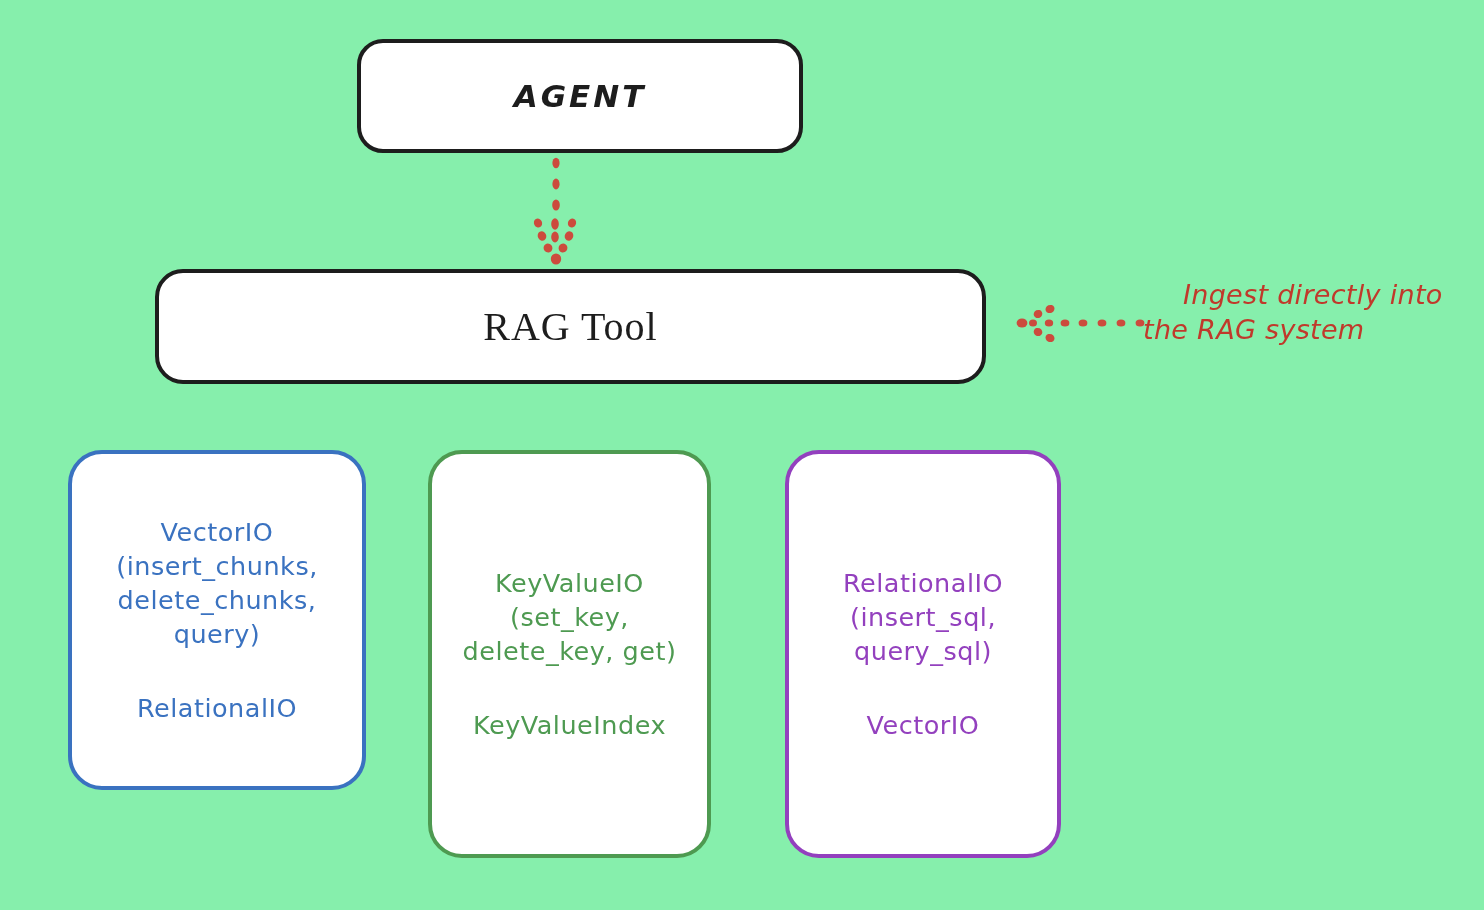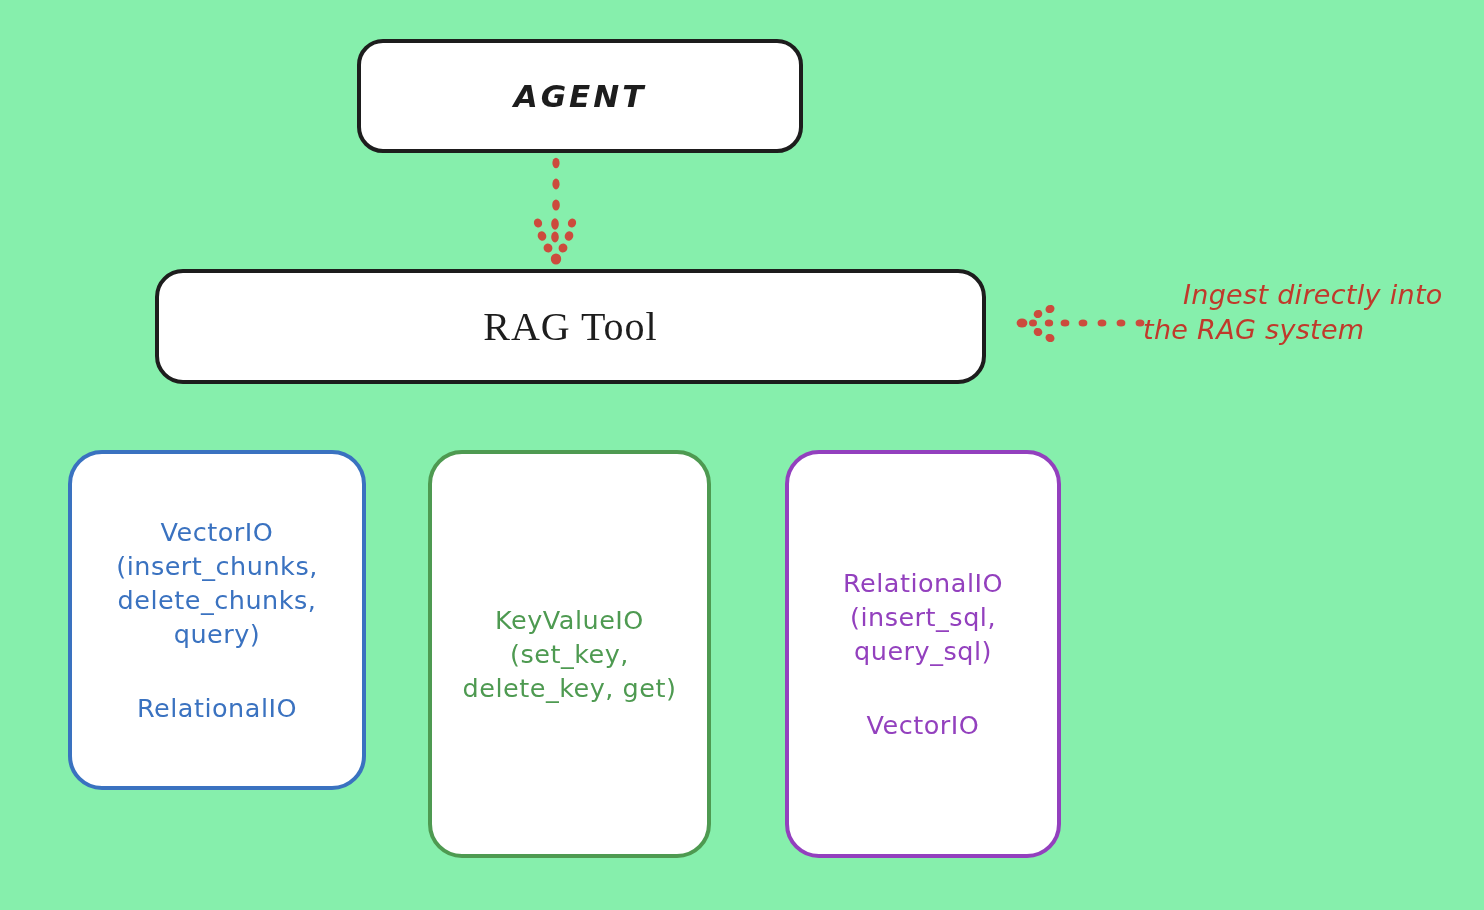--- a/index.html
+++ b/index.html
@@ -211,20 +211,21 @@
 (insert_chunks,
 delete_chunks,
 query)</span>
     <span class="node-label secondary">RelationalIO</span>
   </div>
 
   <div class="node api-node" id="node-keyvalueio">
     <span class="node-label primary">KeyValueIO
 (set_key,
 delete_key, get)</span>
+    <span class="node-label secondary">KeyValueIndex</span>
   </div>
 
   <div class="node api-node" id="node-relationalio">
     <span class="node-label primary">RelationalIO
 (insert_sql,
 query_sql)</span>
     <span class="node-label secondary">VectorIO</span>
   </div>
 
 </div>

